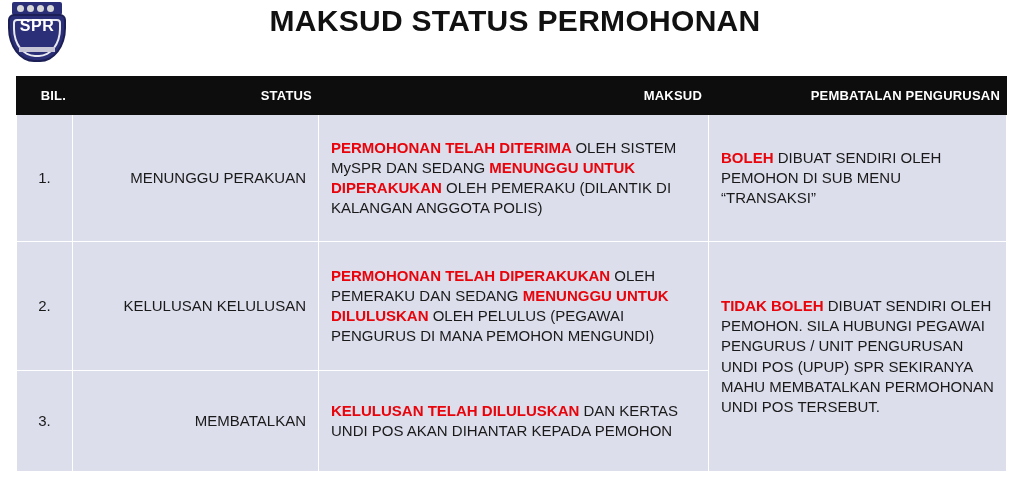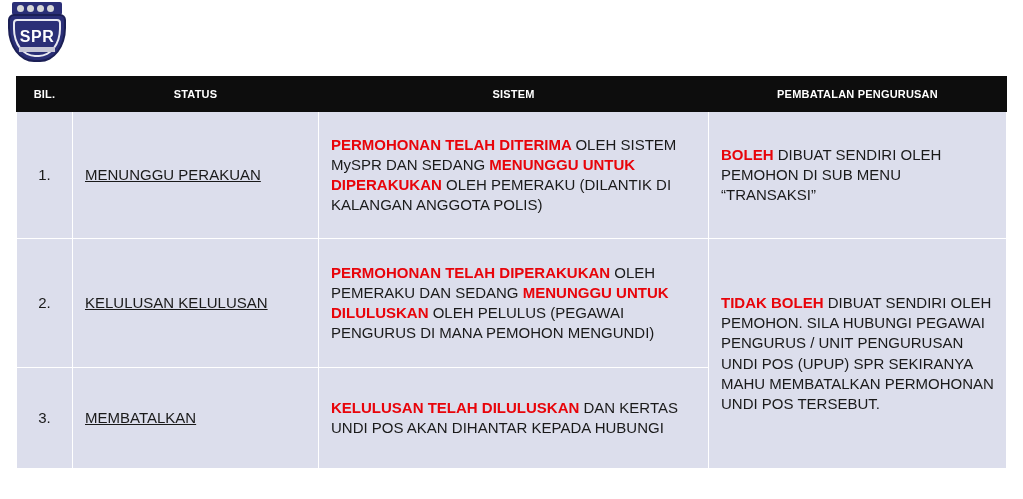--- a/index.html
+++ b/index.html
@@ -63,21 +63,21 @@
     right: 3px;
     bottom: 3px;
     border: 2px solid #e9e9f2;
     border-radius: 4px 4px 22px 22px / 4px 4px 28px 28px;
     box-sizing: border-box;
   }
   .logo .shield .txt {
     position: absolute;
     left: 0;
     right: 0;
-    top: 12px;
+    top: 1px;
     text-align: center;
     color: #ffffff;
     font-size: 16px;
     font-weight: bold;
     letter-spacing: 0.5px;
   }
   .logo .shield .bar {
     position: absolute;
     left: 9px;
     right: 9px;
@@ -112,44 +112,43 @@
     table-layout: fixed;
   }
   table.tbl col.c-bil    { width: 56px; }
   table.tbl col.c-status { width: 246px; }
   table.tbl col.c-maksud { width: 390px; }
   table.tbl col.c-batal  { width: 298px; }
 
   table.tbl thead th {
     background: #0d0d0d;
     color: #ffffff;
-    font-size: 11px;
-    font-weight: bold;
-    text-align: center;
-    padding: 11px 16px;
+    font-size: 13px;
+    font-weight: bold;
+    text-align: right;
+    padding: 11px 6px;
     border: 1px solid #0d0d0d;
     letter-spacing: 0.2px;
   }
   table.tbl tbody td {
     background: #dcdeec;
     border: 1px solid #ffffff;
     font-size: 15px;
     color: #1a1a1a;
     vertical-align: middle;
     padding: 10px 12px;
     line-height: 1.34;
   }
   td.bil {
     text-align: center;
     font-size: 15px;
   }
   td.status {
-    text-align: left;
+    text-align: right;
     padding-left: 18px;
-    text-decoration: underline;
   }
   td.cell-text {
     vertical-align: middle;
   }
   td.batal {
     vertical-align: top;
     padding-top: 12px;
   }
   .row1 td { height: 106px; }
   .row2 td { height: 108px; }
@@ -175,52 +174,53 @@
       <div class="dot" style="left:25px;"></div>
       <div class="dot" style="left:35px;"></div>
     </div>
     <div class="shield">
       <div class="inner"></div>
       <div class="txt">SPR</div>
       <div class="bar"></div>
     </div>
   </div>
 
+  <div class="title">MAKSUD STATUS PERMOHONAN</div>
 
   <div class="table-wrap">
     <table class="tbl">
       <colgroup>
         <col class="c-bil">
         <col class="c-status">
         <col class="c-maksud">
         <col class="c-batal">
       </colgroup>
       <thead>
         <tr>
           <th>BIL.</th>
           <th>STATUS</th>
-          <th>SISTEM</th>
+          <th>MAKSUD</th>
           <th>PEMBATALAN PENGURUSAN</th>
         </tr>
       </thead>
       <tbody>
         <tr class="row1">
           <td class="bil">1.</td>
           <td class="status">MENUNGGU PERAKUAN</td>
           <td class="cell-text"><span class="red">PERMOHONAN TELAH DITERIMA </span><span class="blk">OLEH SISTEM MySPR DAN SEDANG </span><span class="red">MENUNGGU UNTUK DIPERAKUKAN </span><span class="blk">OLEH PEMERAKU (DILANTIK DI KALANGAN ANGGOTA POLIS)</span></td>
           <td class="batal" rowspan="1"><span class="red">BOLEH </span><span class="blk">DIBUAT SENDIRI OLEH PEMOHON DI SUB MENU “TRANSAKSI”</span></td>
         </tr>
         <tr class="row2">
           <td class="bil">2.</td>
           <td class="status">KELULUSAN KELULUSAN</td>
           <td class="cell-text"><span class="red">PERMOHONAN TELAH DIPERAKUKAN </span><span class="blk">OLEH PEMERAKU DAN SEDANG </span><span class="red">MENUNGGU UNTUK DILULUSKAN </span><span class="blk">OLEH PELULUS (PEGAWAI PENGURUS DI MANA PEMOHON MENGUNDI)</span></td>
           <td class="batal" rowspan="2"><span class="red">TIDAK BOLEH </span><span class="blk">DIBUAT SENDIRI OLEH PEMOHON. SILA HUBUNGI PEGAWAI PENGURUS / UNIT PENGURUSAN UNDI POS (UPUP) SPR SEKIRANYA MAHU MEMBATALKAN PERMOHONAN UNDI POS TERSEBUT.</span></td>
         </tr>
         <tr class="row3">
           <td class="bil">3.</td>
           <td class="status">MEMBATALKAN</td>
-          <td class="cell-text"><span class="red">KELULUSAN TELAH DILULUSKAN </span><span class="blk">DAN KERTAS UNDI POS AKAN DIHANTAR KEPADA HUBUNGI</span></td>
+          <td class="cell-text"><span class="red">KELULUSAN TELAH DILULUSKAN </span><span class="blk">DAN KERTAS UNDI POS AKAN DIHANTAR KEPADA PEMOHON</span></td>
         </tr>
       </tbody>
     </table>
   </div>
 
 </div>
 
 </body></html>

